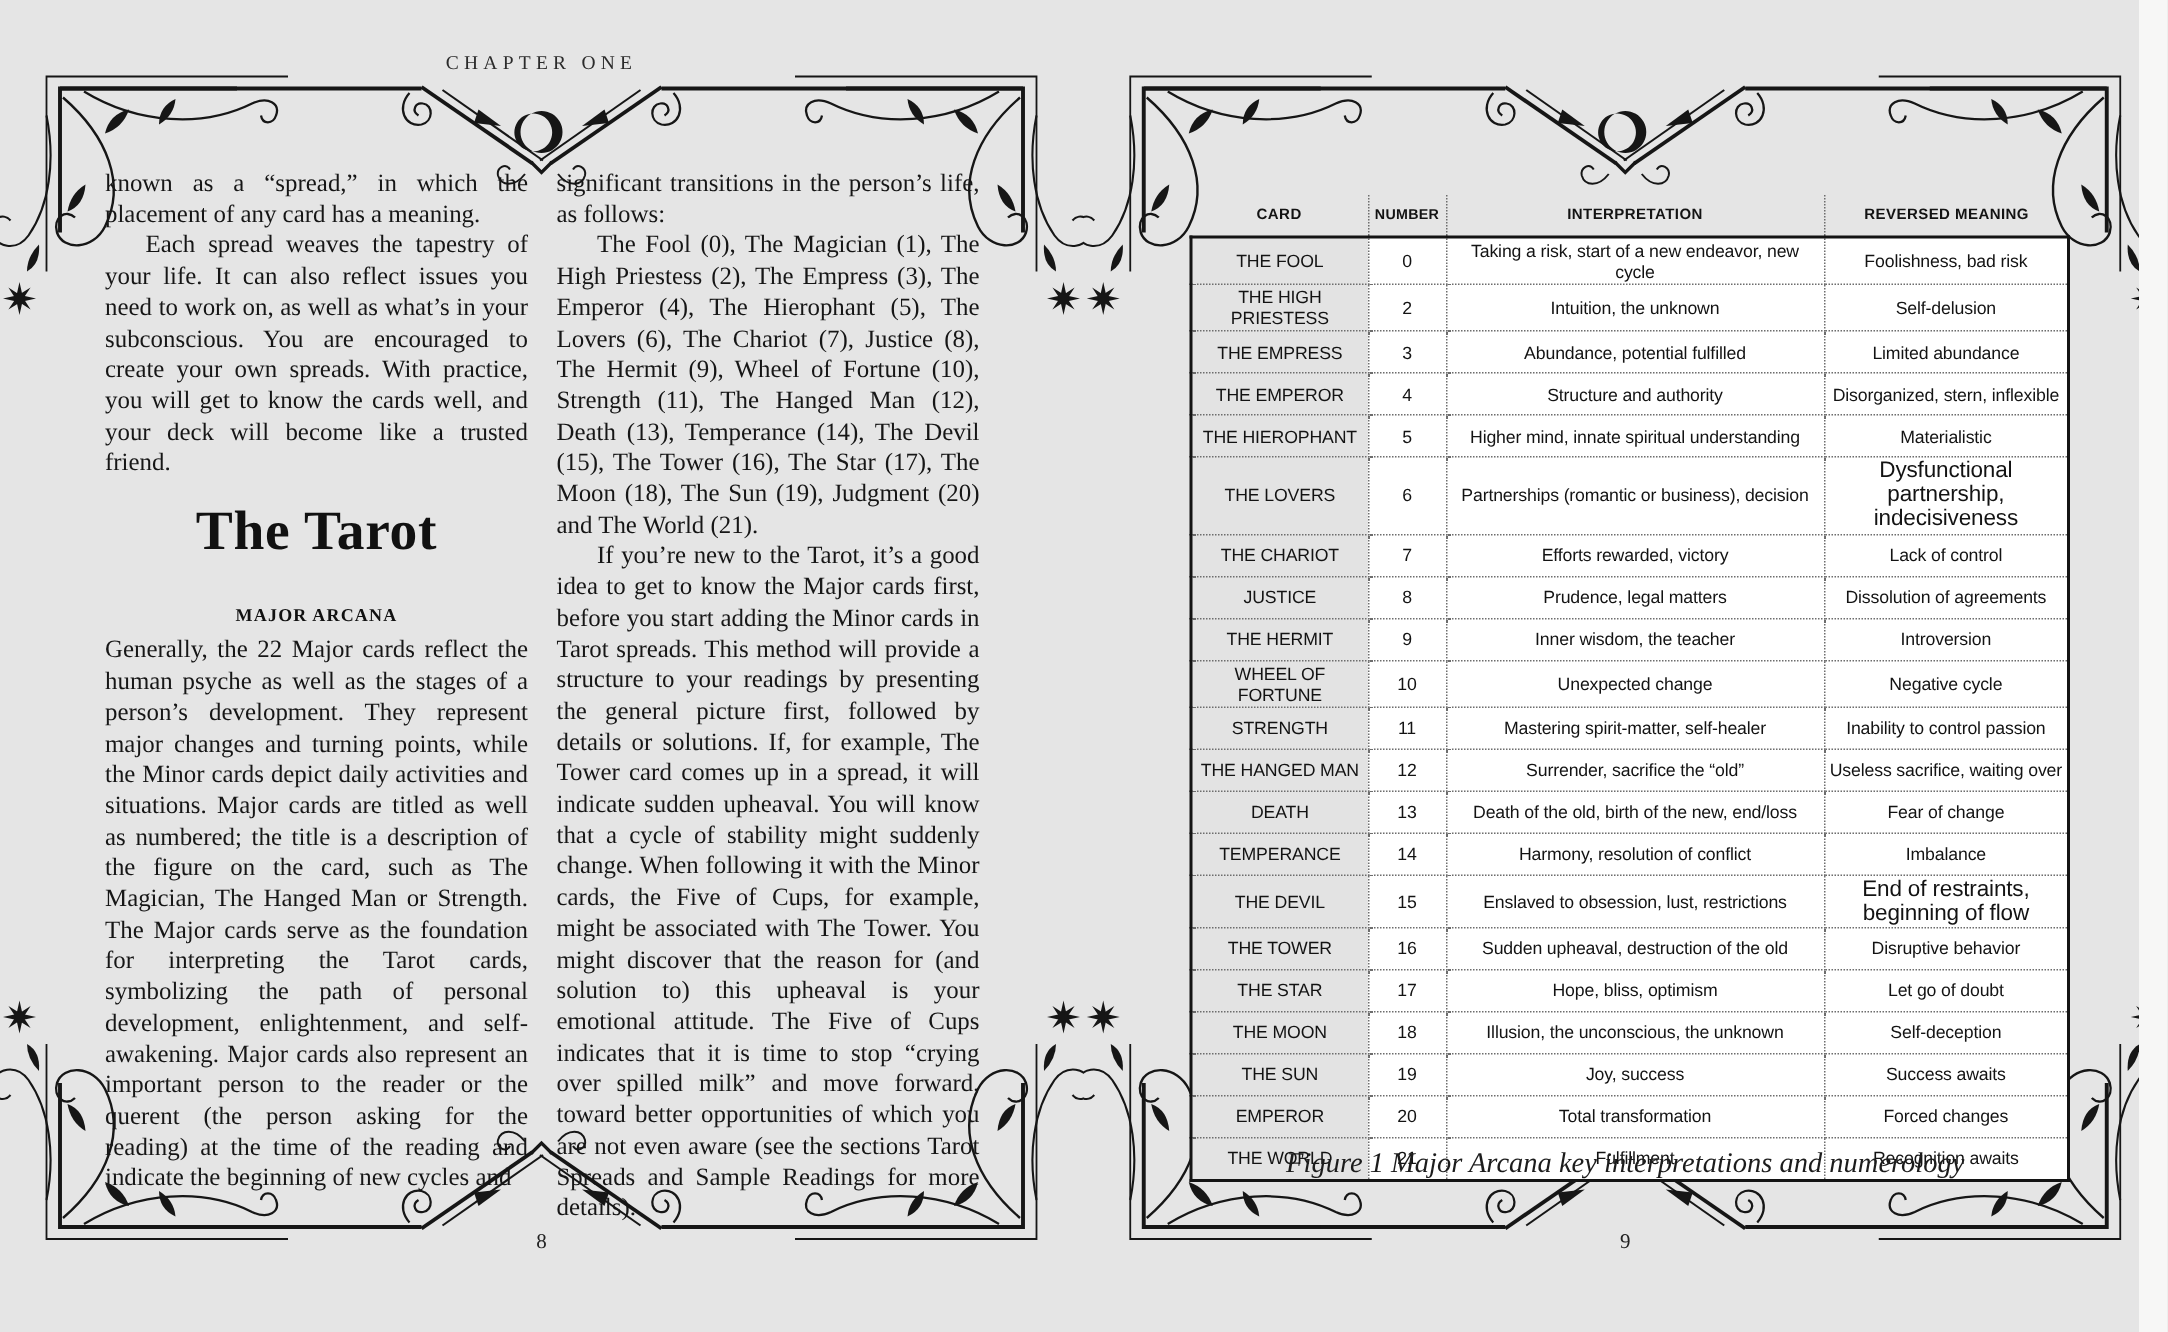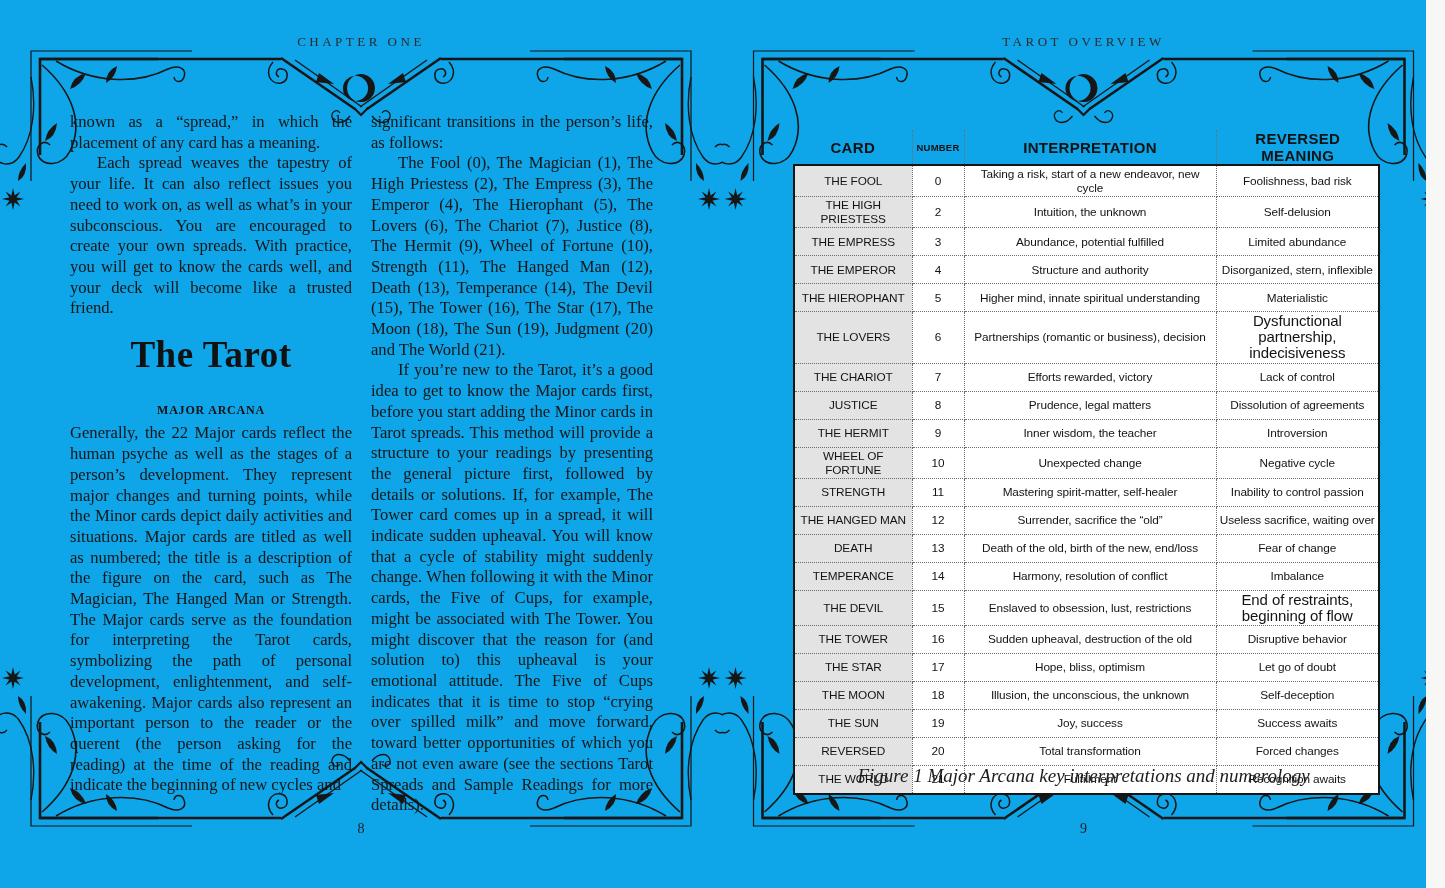--- a/index.html
+++ b/index.html
@@ -1,21 +1,21 @@
 <!DOCTYPE html>
 <html><head>
 <meta charset="utf-8">
 <style>
   html,body { margin:0; padding:0; }
   body {
     width:1445px; height:888px; background:#f7f7f6;
     font-family:"Liberation Serif", serif; color:#1a1a1a;
     -webkit-font-smoothing:antialiased;
   }
-  .spread { position:relative; width:1426px; height:888px; background:#0ea5e9; overflow:hidden; }
+  .spread { position:relative; width:1426px; height:888px; background:#e5e5e5; overflow:hidden; }
   .page { position:absolute; top:0; height:888px; }
   .page-left  { left:0;   width:722px; }
   .page-right { left:722px; width:723px; }
   .frame-svg { position:absolute; left:0; top:0; pointer-events:none; }
 
   .runhead {
     position:absolute; top:34px; left:0; width:100%; text-align:center;
     font-size:13px; letter-spacing:3.5px; color:#2b2b2b;
   }
   .pagenum {
@@ -39,21 +39,21 @@
     font-size:12px; font-weight:bold; letter-spacing:0.8px; color:#111;
   }
 
   
   .table-wrap { position:absolute; left:71px; top:130px; }
   table.arcana {
     border-collapse:collapse; table-layout:fixed; width:585px;
     font-family:"Liberation Sans", sans-serif; color:#131313;
   }
   table.arcana thead th {
-    height:27px; font-size:15px; font-weight:bold; letter-spacing:0.3px;
+    height:27px; font-size:10px; font-weight:bold; letter-spacing:0.3px;
     text-align:center; vertical-align:middle;
     border-left:1px dotted #6d6d6d; border-right:1px dotted #6d6d6d;
     padding:0 2px;
   }
   table.arcana thead th:first-child { border-left:none; }
   table.arcana thead th:last-child  { border-right:none; }
   table.arcana thead th.th-number { font-size:9.5px; letter-spacing:0.2px; }
   table.arcana tbody { border:2.4px solid #141414; }
   table.arcana tbody td {
     height:25px; font-size:11.8px; letter-spacing:-0.1px;
@@ -147,21 +147,20 @@
 
     <div class="pagenum">8</div>
   </div>
 
   <div class="page page-right">
     <svg class="frame-svg" width="723" height="888" viewBox="0 0 722 888">
       <use href="#pageFrame"></use>
       <use href="#moonIcon" transform="translate(361,88)"></use>
     </svg>
 
-    <div class="runhead">TAROT OVERVIEW</div>
 
     <div class="table-wrap">
       <table class="arcana">
         <colgroup>
           <col style="width:118px">
             <col style="width:52px">
           <col style="width:252px">
             <col style="width:163px">
         </colgroup>
         <thead>
@@ -281,21 +280,21 @@
               <td>Illusion, the unconscious, the unknown</td>
               <td>Self-deception</td>
             </tr>
             <tr>
               <td class="card-cell">THE SUN</td>
               <td>19</td>
               <td>Joy, success</td>
               <td>Success awaits</td>
             </tr>
             <tr>
-              <td class="card-cell">REVERSED</td>
+              <td class="card-cell">EMPEROR</td>
               <td>20</td>
               <td>Total transformation</td>
               <td>Forced changes</td>
             </tr>
             <tr>
               <td class="card-cell">THE WORLD</td>
               <td>21</td>
               <td>Fulfillment</td>
               <td>Recognition awaits</td>
             </tr>

